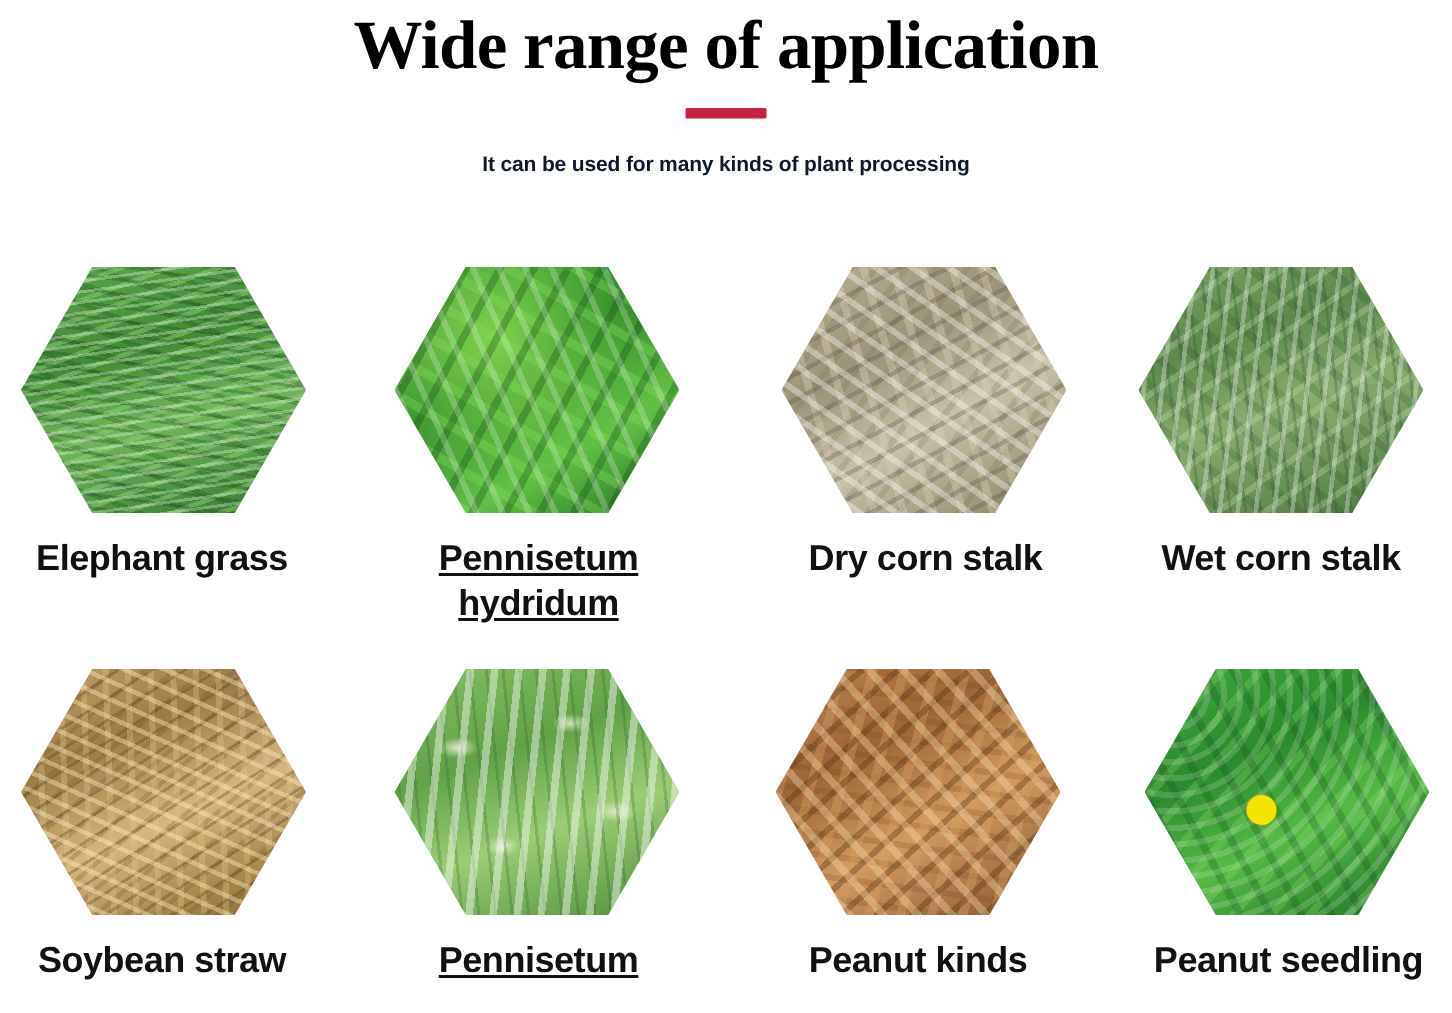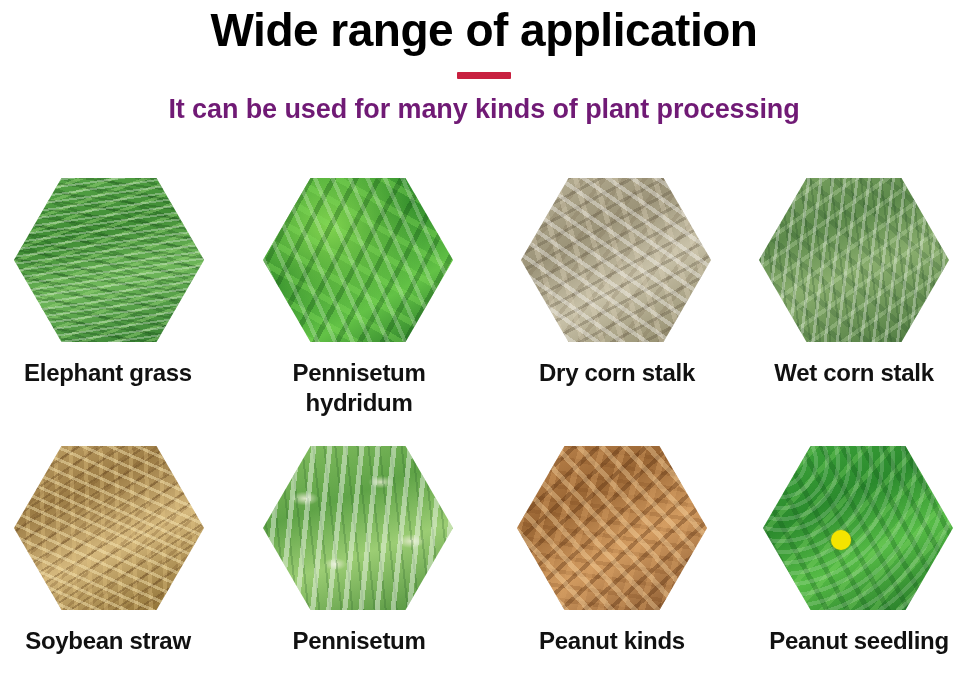--- a/index.html
+++ b/index.html
@@ -23,41 +23,41 @@
     text-align: center;
     padding-top: 2px;
   }
 
   .page-title {
     font-size: 46px;
     font-weight: bold;
     color: #000000;
     letter-spacing: -0.5px;
     line-height: 56px;
-    font-family: Liberation Sans, sans-serif;
+    font-family: Liberation Serif, serif;
   }
 
   .divider-wrap {
     height: 34px;
     display: flex;
     align-items: center;
     justify-content: center;
   }
 
   .divider-bar {
     width: 54px;
     height: 7px;
     background: #c8203f;
     border-radius: 1px;
   }
 
   .page-subtitle {
-    font-size: 27px;
+    font-size: 14px;
     font-weight: bold;
-    color: #701a75;
+    color: #0f172a;
     line-height: 26px;
     letter-spacing: -0.1px;
     margin-top: 4px;
   }
 
   
   .grid {
     position: absolute;
     top: 178px;
     left: 0;
@@ -118,21 +118,21 @@
   .cell-1 .hex { margin-left: -10px; }
   .cell-2 .hex { margin-left: 14px; }
   .cell-3 .hex { margin-left: 22px; }
 
   .row-2 .cell-0 .hex { margin-left: -24px; }
   .row-2 .cell-1 .hex { margin-left: -10px; }
   .row-2 .cell-2 .hex { margin-left: 14px; }
   .row-2 .cell-3 .hex { margin-left: 22px; }
 
   .cell-0 .caption { margin-left: -26px; }
-  .cell-1 .caption { margin-left: -8px; }
+  .cell-1 .caption { margin-left: -8px; text-decoration: underline; }
   .cell-2 .caption { margin-left: 14px; }
   .cell-3 .caption { margin-left: 24px; }
 
   
 
   
   .tex-elephant-grass {
     background:
       repeating-linear-gradient(172deg, rgba(255,255,255,.30) 0 2px, rgba(0,0,0,0) 2px 7px),
       repeating-linear-gradient(8deg, rgba(20,70,20,.28) 0 2px, rgba(0,0,0,0) 2px 9px),

